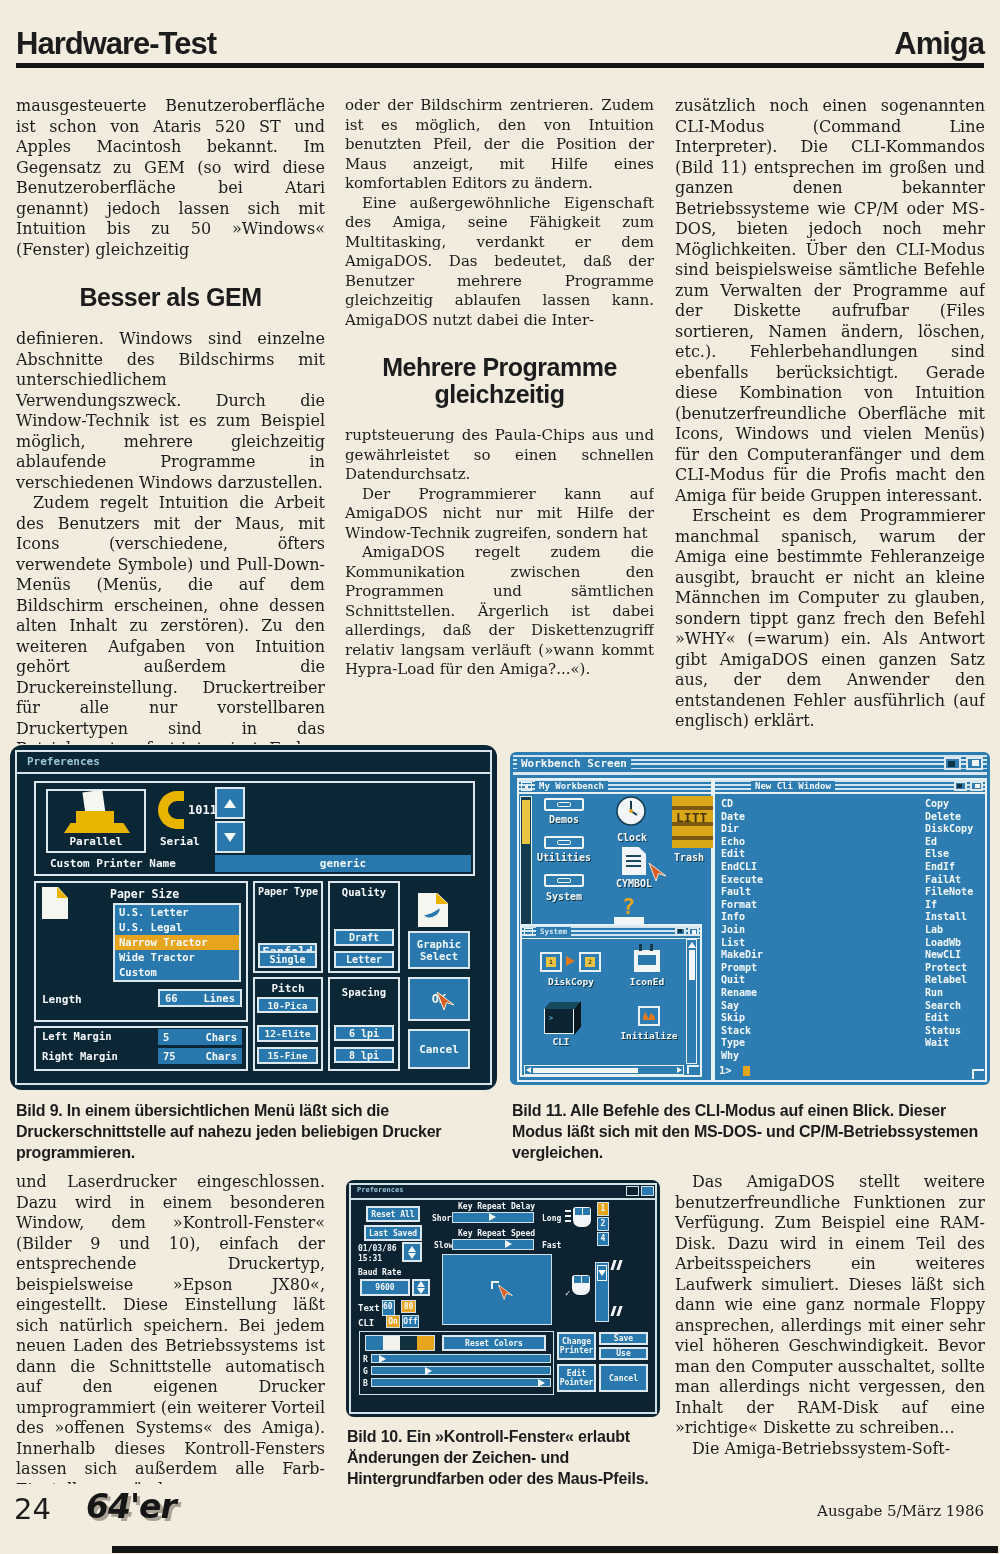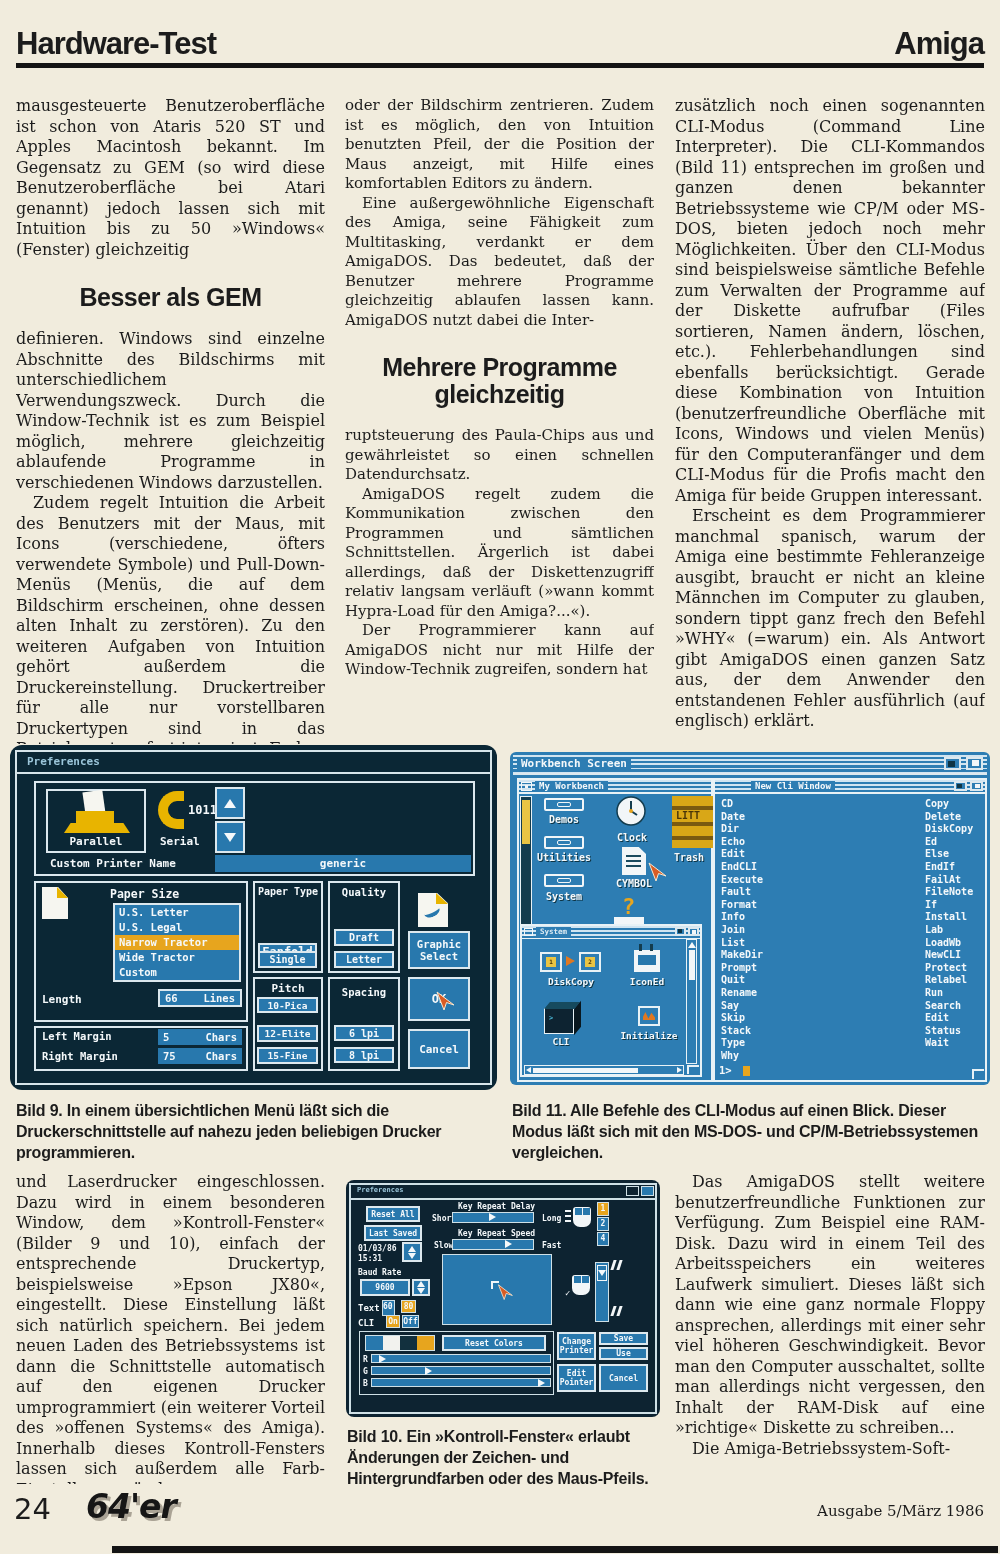--- a/index.html
+++ b/index.html
@@ -56,22 +56,22 @@
   <div class="xhead">Besser als GEM</div>
   <p>definieren. Windows sind einzelne Abschnitte des Bildschirms mit unterschiedlichem Verwendungszweck. Durch die Window-Technik ist es zum Beispiel möglich, mehrere gleichzeitig ablaufende Programme in verschiedenen Windows darzustellen.</p>
   <p class="ind">Zudem regelt Intuition die Arbeit des Benutzers mit der Maus, mit Icons (verschiedene, öfters verwendete Symbole) und Pull-Down-Menüs (Menüs, die auf dem Bildschirm erscheinen, ohne dessen alten Inhalt zu zerstören). Zu den weiteren Aufgaben von Intuition gehört außerdem die Druckereinstellung. Druckertreiber für alle nur vorstellbaren Druckertypen sind in das Betriebssystem fest integriert, Farb-</p>
 </div>
 
 <div class="a bodycol" style="left:345px;top:96px;width:309px;height:648px;font-size:15px;line-height:19.5px">
   <p>oder der Bildschirm zentrieren. Zudem ist es möglich, den von Intuition benutzten Pfeil, der die Position der Maus anzeigt, mit Hilfe eines komfortablen Editors zu ändern.</p>
   <p class="ind">Eine außergewöhnliche Eigenschaft des Amiga, seine Fähigkeit zum Multitasking, verdankt er dem AmigaDOS. Das bedeutet, daß der Benutzer mehrere Programme gleichzeitig ablaufen lassen kann. AmigaDOS nutzt dabei die Inter-</p>
   <div class="xhead">Mehrere Programme gleichzeitig</div>
   <p>ruptsteuerung des Paula-Chips aus und gewährleistet so einen schnellen Datendurchsatz.</p>
+  <p class="ind">Der Programmierer kann auf AmigaDOS nicht nur mit Hilfe der Window-Technik zugreifen, sondern hat</p>
   <p class="ind">AmigaDOS regelt zudem die Kommunikation zwischen den Programmen und sämtlichen Schnittstellen. Ärgerlich ist dabei allerdings, daß der Diskettenzugriff relativ langsam verläuft (»wann kommt Hypra-Load für den Amiga?...«).</p>
-  <p class="ind">Der Programmierer kann auf AmigaDOS nicht nur mit Hilfe der Window-Technik zugreifen, sondern hat</p>
 </div>
 
 <div class="a bodycol" style="left:675px;top:96px;width:310px;height:648px">
   <p>zusätzlich noch einen sogenannten CLI-Modus (Command Line Interpreter). Die CLI-Kommandos (Bild 11) entsprechen im großen und ganzen denen bekannter Betriebssysteme wie CP/M oder MS-DOS, bieten jedoch noch mehr Möglichkeiten. Über den CLI-Modus sind beispielsweise sämtliche Befehle zum Verwalten der Programme auf der Diskette aufrufbar (Files sortieren, Namen ändern, löschen, etc.). Fehlerbehandlungen sind ebenfalls berücksichtigt. Gerade diese Kombination von Intuition (benutzerfreundliche Oberfläche mit Icons, Windows und vielen Menüs) für den Computeranfänger und dem CLI-Modus für die Profis macht den Amiga für beide Gruppen interessant.</p>
   <p class="ind">Erscheint es dem Programmierer manchmal spanisch, warum der Amiga eine bestimmte Fehleranzeige ausgibt, braucht er nicht an kleine Männchen im Computer zu glauben, sondern tippt ganz frech den Befehl »WHY« (=warum) ein. Als Antwort gibt AmigaDOS einen ganzen Satz aus, der dem Anwender den entstandenen Fehler ausführlich (auf englisch) erklärt.</p>
 </div>
 
 <div class="a scr b9">
   <div class="a" style="inset:5px;border:2px solid #d7e5ea"></div>
   <div class="a" style="left:5px;top:5px;right:5px;height:24px;border-bottom:2px solid #d7e5ea">
@@ -247,21 +247,21 @@
   <div class="a" style="left:136px;top:110px;width:22px;height:22px;z-index:2">
     <svg width="22" height="22" viewBox="0 0 22 22">
         <path d="M3 1 L10 19 L12.5 11.5 L20 14 Z" fill="#d85c25" stroke="#f6e8d0" stroke-width="1"></path>
       </svg>
   </div>
 
   <div class="a" style="left:162px;top:44px;width:41px;height:52px;background:#d9a717">
     <div class="a" style="left:0;top:10px;width:100%;height:4px;background:#7a5a10"></div>
     <div class="a" style="left:0;top:26px;width:100%;height:4px;background:#7a5a10"></div>
     <div class="a" style="left:0;top:40px;width:100%;height:4px;background:#7a5a10"></div>
-    <span class="a lb" style="left:4px;top:14px;font-size:10px;color:#4a3608">LITT</span>
+    <span class="a lb" style="left:4px;top:14px;font-size:13px;color:#4a3608">LITT</span>
   </div>
   <div class="a wb-lbl" style="left:156px;top:100px;width:46px;overflow:hidden">Trash</div>
 
   <span class="a" style="left:112px;top:142px;font-size:22px;color:#e7a51e">?</span>
   <div class="a" style="left:104px;top:165px;width:30px;height:8px;background:#f2f6f8"></div>
 
   <div class="a" style="left:203px;top:26px;width:274px;height:304px;border:2px solid #e8f2f6;background:#2d7db3;z-index:3">
     <div class="stripes" style="height:14px;border-bottom:2px solid #e8f2f6;position:relative">
       <span class="tspan" style="position:absolute;left:36px;top:1px;font-size:9px">New Cli Window</span>
       <div class="a gad" style="right:18px;top:1px;width:13px;height:10px">

